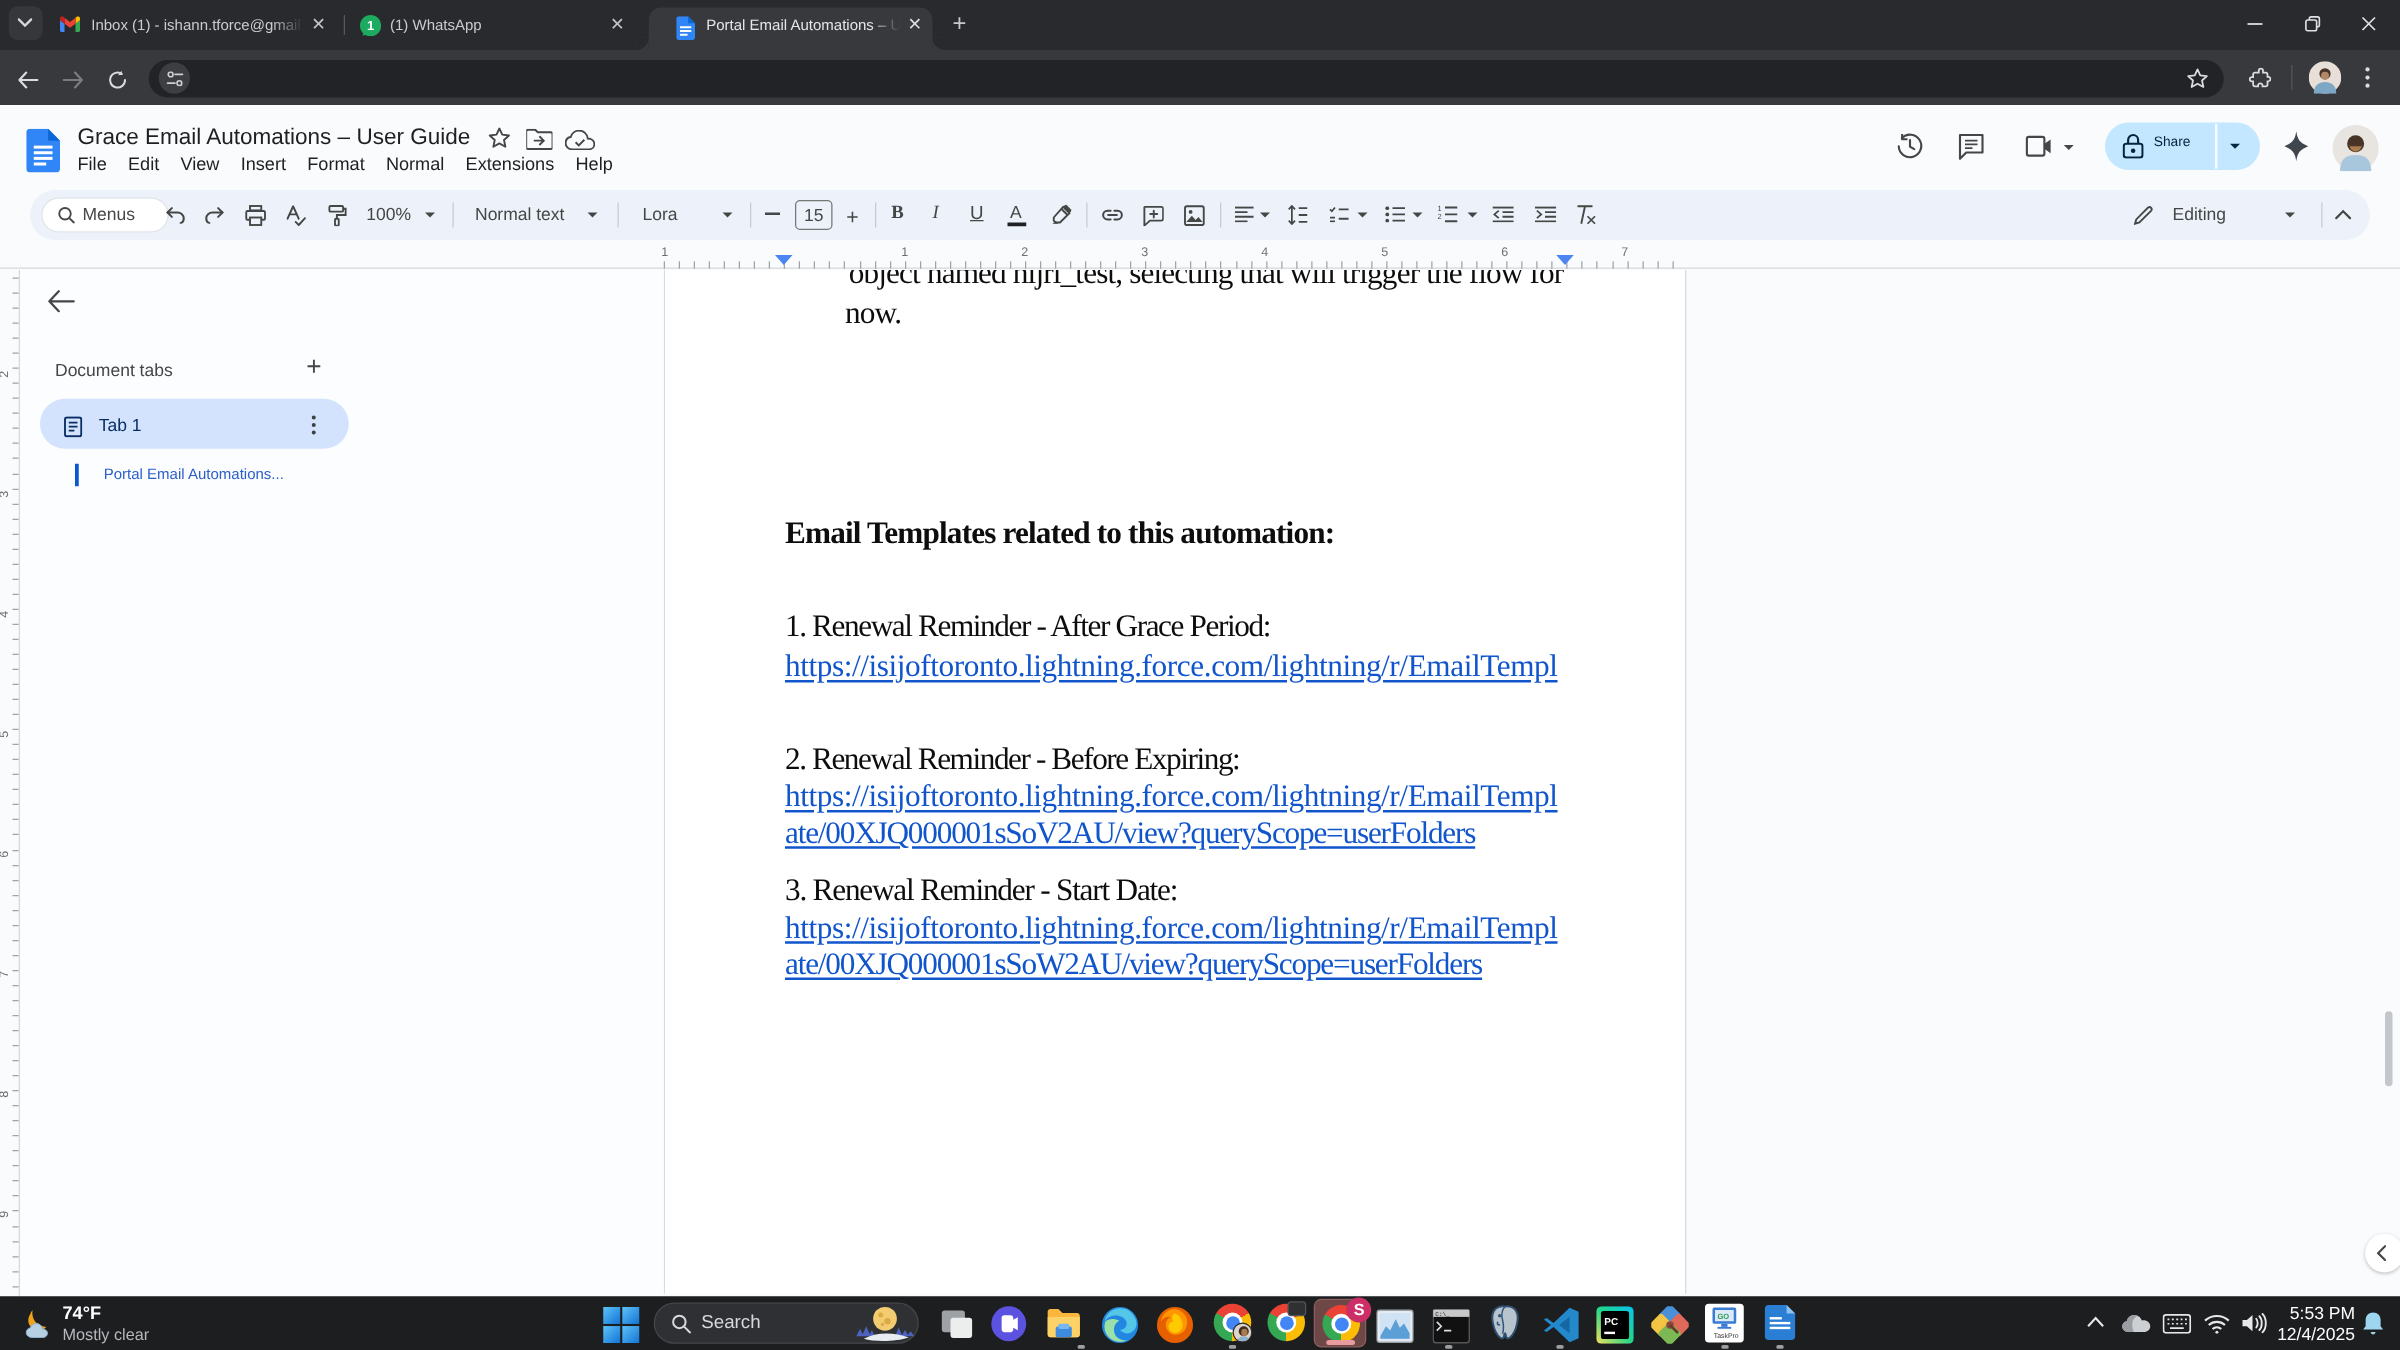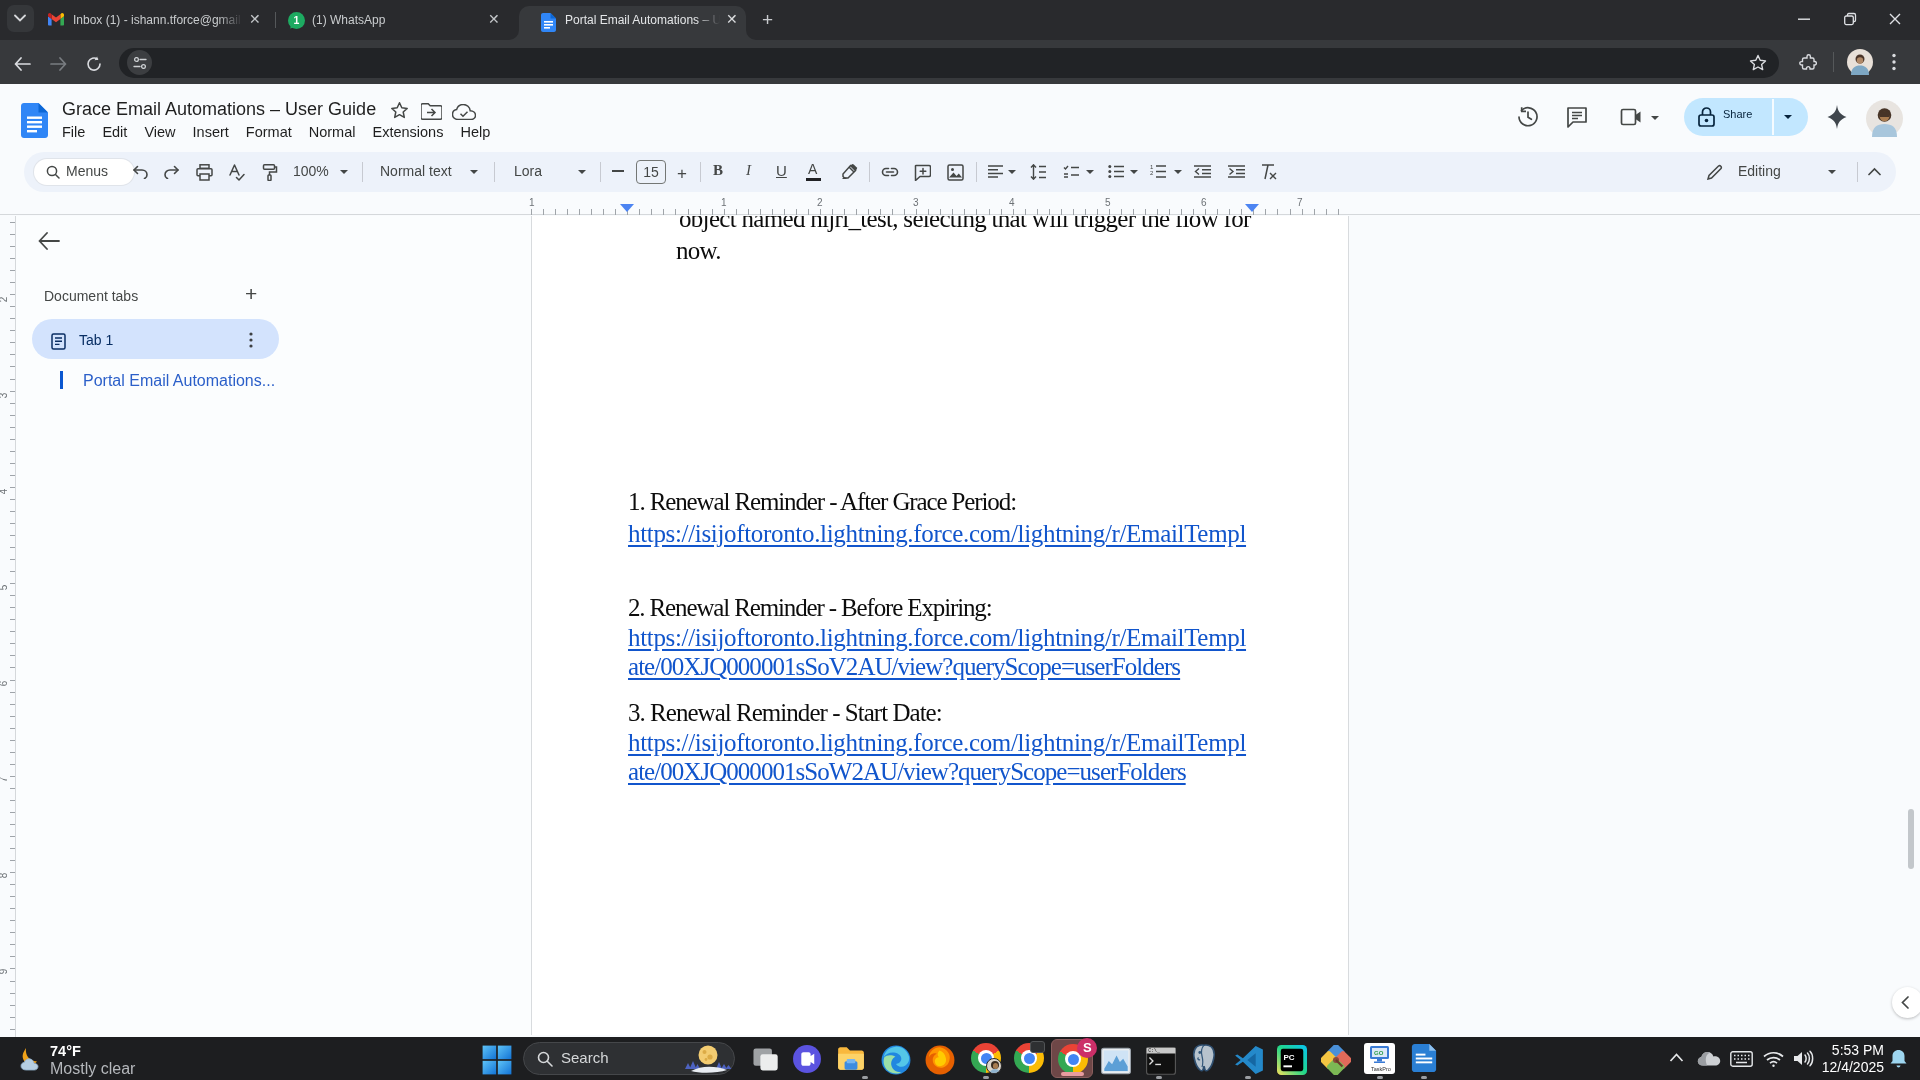--- a/index.html
+++ b/index.html
@@ -418,20 +418,21 @@
     <div class="rnum" style="left:1297px;">7</div>
     <div class="rtri" style="left:620px;"></div>
     <div class="rtri" style="left:1245px;"></div>
   </div>
 
 <div id="canvas" class="abs">
   <div id="page" class="abs"></div>
 
   <div class="dline" style="left:679px;top:-12px;letter-spacing:-0.69px;">object named hijri_test, selecting that will trigger the flow for</div>
   <div class="dline" style="left:676px;top:20px;letter-spacing:-0.69px;">now.</div>
+  <div class="dline" style="left:628px;top:196px;font-weight:bold;letter-spacing:-0.67px;">Email Templates related to this automation:</div>
   <div class="dline" style="left:628px;top:271px;letter-spacing:-1.12px;">1. Renewal Reminder - After Grace Period:</div>
   <div class="dline dlink" style="left:628px;top:303px;letter-spacing:-0.33px;">https://isijoftoronto.lightning.force.com/lightning/r/EmailTempl</div>
   <div class="dline" style="left:628px;top:377px;letter-spacing:-1.14px;">2. Renewal Reminder - Before Expiring:</div>
   <div class="dline dlink" style="left:628px;top:407px;letter-spacing:-0.33px;">https://isijoftoronto.lightning.force.com/lightning/r/EmailTempl</div>
   <div class="dline dlink" style="left:628px;top:436px;letter-spacing:-0.96px;">ate/00XJQ000001sSoV2AU/view?queryScope=userFolders</div>
   <div class="dline" style="left:628px;top:482px;letter-spacing:-0.97px;">3. Renewal Reminder - Start Date:</div>
   <div class="dline dlink" style="left:628px;top:512px;letter-spacing:-0.33px;">https://isijoftoronto.lightning.force.com/lightning/r/EmailTempl</div>
   <div class="dline dlink" style="left:628px;top:541px;letter-spacing:-0.96px;">ate/00XJQ000001sSoW2AU/view?queryScope=userFolders</div>
 
   <div class="abs" style="left:1908px;top:593px;width:6px;height:60px;border-radius:3px;background:#c3c7cb;"></div>
@@ -452,21 +453,21 @@
       <rect x="1" y="1" width="13" height="15" rx="1.5" fill="none" stroke="#0a2e63" stroke-width="1.5"></rect>
       <path d="M4 5 H11 M4 8.2 H11 M4 11.4 H8.5" stroke="#0a2e63" stroke-width="1.4"></path>
     </svg>
   <div class="abs" style="left:63px;top:116px;font-size:14px;color:#082e63;font-weight:500;">Tab 1</div>
   <svg class="abs" style="left:233px;top:116px;" width="4" height="16" viewBox="0 0 4 16">
       <circle cx="2" cy="2" r="1.6" fill="#3d4043"></circle>
       <circle cx="2" cy="8" r="1.6" fill="#3d4043"></circle>
       <circle cx="2" cy="14" r="1.6" fill="#3d4043"></circle>
     </svg>
   <div class="abs" style="left:44px;top:155px;width:3px;height:18px;background:#0b57d0;"></div>
-  <div class="abs" style="left:67px;top:156px;font-size:16px;color:#2b5fc9;">Portal Email Automations...</div>
+  <div class="abs" style="left:67px;top:156px;font-size:12px;color:#2b5fc9;">Portal Email Automations...</div>
 </div>
 <div id="vruler" class="abs">
     <div class="vtick" style="top:6px;left:10px;width:5px;"></div>
     <div class="vtick" style="top:18px;left:10px;width:5px;"></div>
     <div class="vtick" style="top:30px;left:10px;width:5px;"></div>
     <div class="vtick" style="top:42px;left:10px;width:5px;"></div>
     <div class="vtick" style="top:54px;left:10px;width:5px;"></div>
     <div class="vtick" style="top:66px;left:10px;width:5px;"></div>
     <div class="vtick" style="top:78px;left:10px;width:5px;"></div>
     <div class="vtick" style="top:90px;left:10px;width:5px;"></div>
@@ -540,21 +541,21 @@
     <div class="vnum" style="top:750px;">9</div>
   </div>
 
 <div id="taskbar" class="abs">
 
   <svg class="abs" style="left:16px;top:7px;" width="30" height="30" viewBox="0 0 30 30">
     <path d="M10 4 C9 11 13 17 21 17.5 C18.5 20.5 14 21 10.5 19 C6.5 16.5 5.5 11.5 8 7.5 C8.6 6.2 9.2 5 10 4 Z" fill="#f0a219"></path>
     <path d="M10 26 C6.8 26 5 24.2 5 22 C5 20 6.5 18.5 8.3 18.3 C9 16.2 10.8 14.8 13 14.8 C15.6 14.8 17.7 16.7 18 19.2 C20.2 19.3 22 20.7 22 22.6 C22 24.4 20.4 26 18.5 26 Z" fill="#b6cfe3" stroke="#90afc9" stroke-width="0.8"></path>
   </svg>
   <div class="abs" style="left:50px;top:6px;font-size:14.5px;color:#ffffff;font-weight:600;">74°F</div>
-  <div class="abs" style="left:50px;top:23px;font-size:16px;color:#b5b8bc;">Mostly clear</div>
+  <div class="abs" style="left:50px;top:23px;font-size:13px;color:#b5b8bc;">Mostly clear</div>
 
   <svg class="abs tbicon" style="left:482px;top:8px;" width="25" height="25" viewBox="0 0 25 25">
     <defs>
         <linearGradient id="wing" x1="0" y1="0" x2="1" y2="1">
           <stop offset="0" stop-color="#5ec3f7"></stop>
           <stop offset="1" stop-color="#1273d6"></stop>
         </linearGradient>
       </defs>
     <rect x="0.5" y="0.5" width="11.3" height="11.3" fill="url(#wing)"></rect>
       <rect x="13.2" y="0.5" width="11.3" height="11.3" fill="url(#wing)"></rect>

